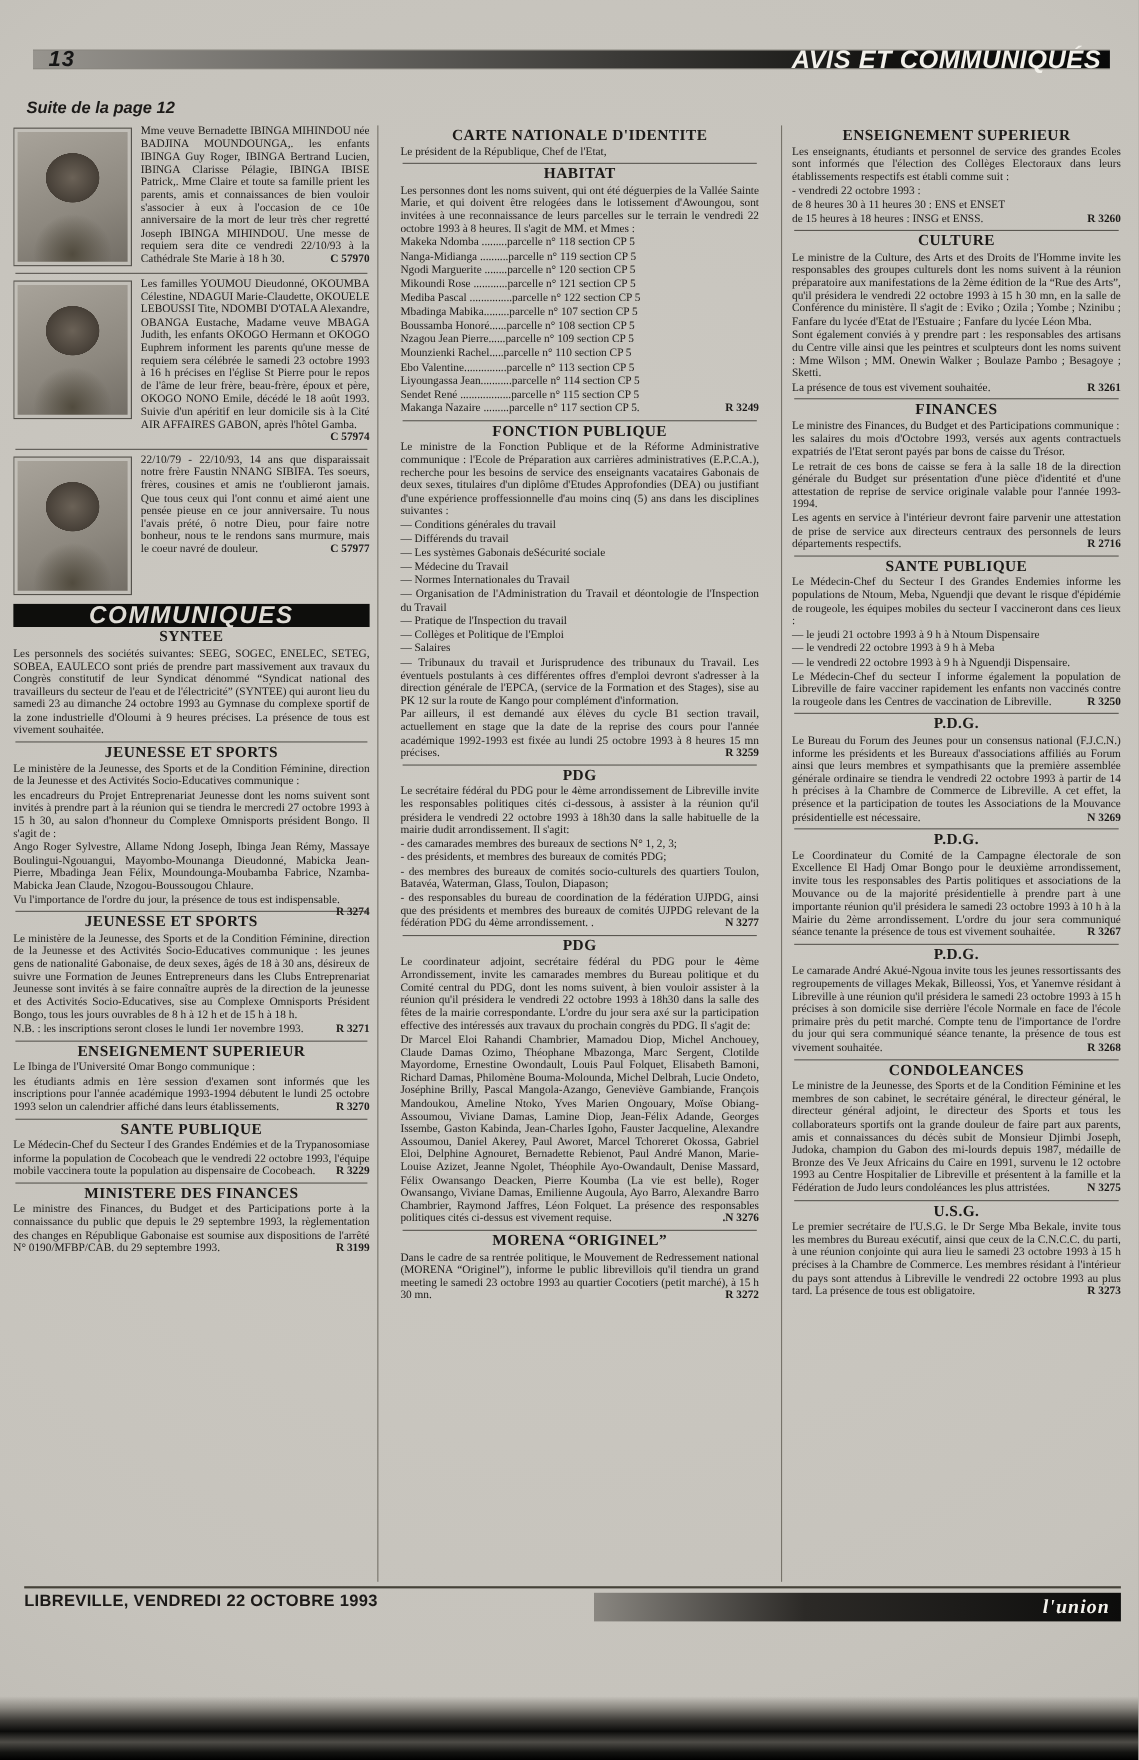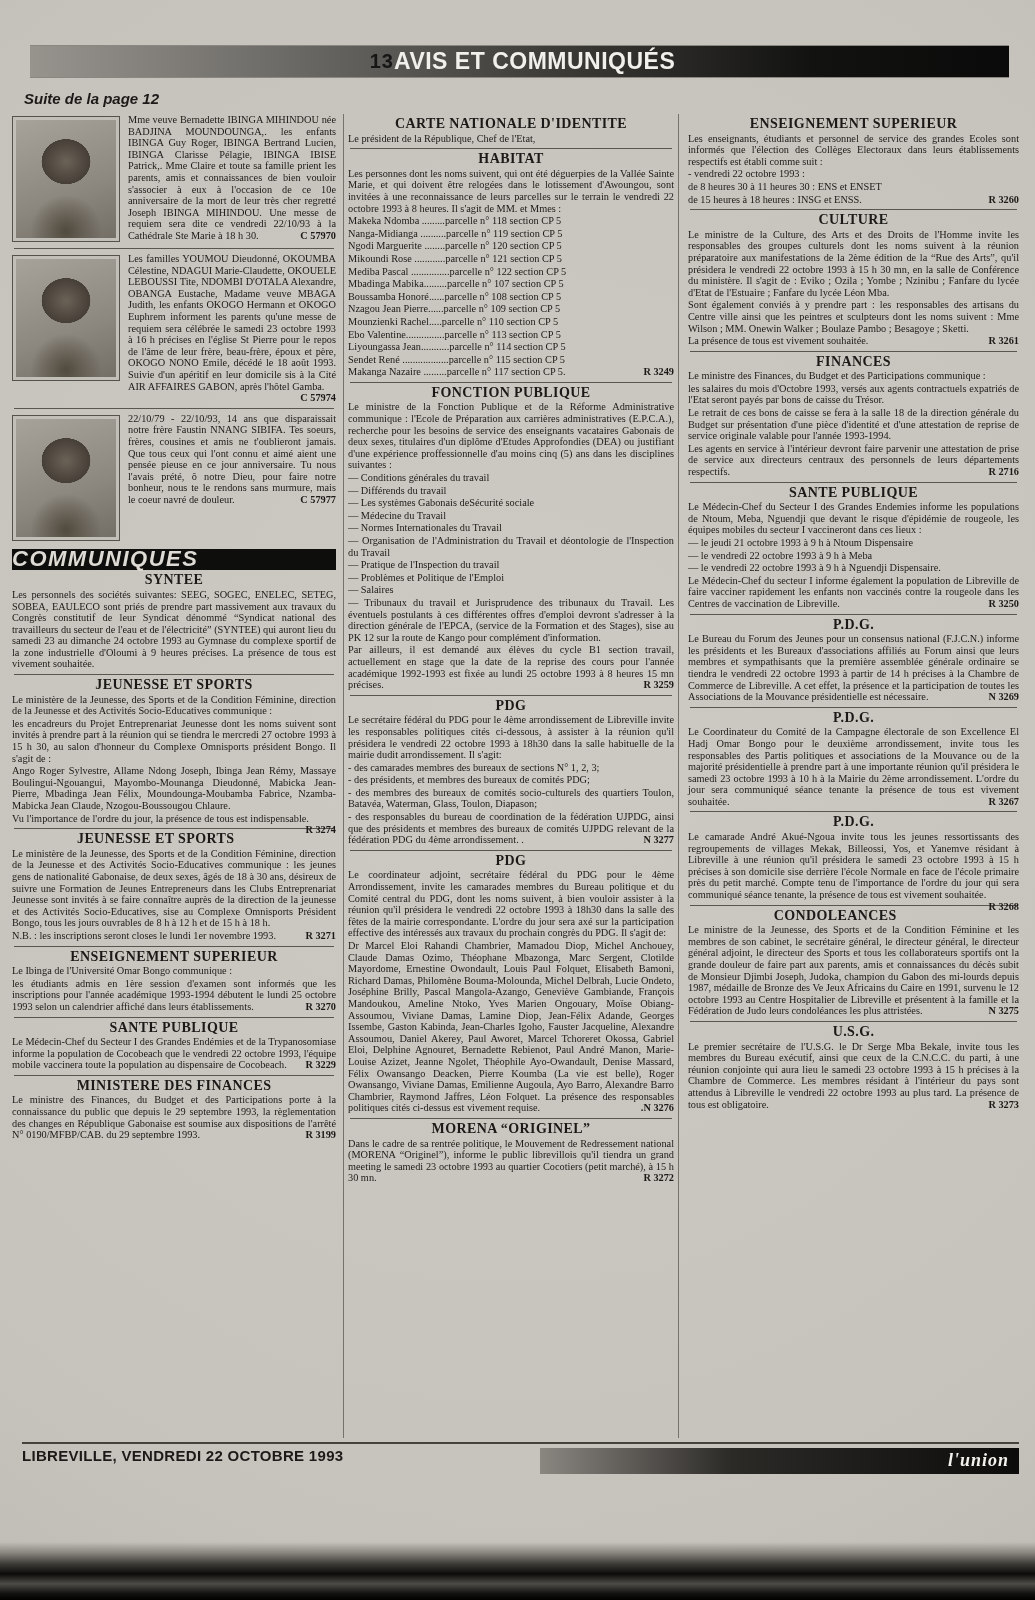--- a/index.html
+++ b/index.html
@@ -7,50 +7,51 @@
     width:1035px;height:1600px;position:relative;overflow:hidden;
     background:#b9b6af;
     font-family:"Liberation Serif", serif;color:#1c1a18;
   }
   #paper{
     position:absolute;inset:0;
     background:radial-gradient(ellipse 120% 80% at 50% 45%, #cdcac3 0%, #c6c3bc 65%, #b7b4ad 100%);
   }
   
   #topbar{
-    position:absolute;top:46px;left:30px;right:26px;height:31px;
+    position:absolute;top:46px;left:30px;right:26px;height:16px;
     background:linear-gradient(90deg,#97948e 0%,#6e6c68 25%,#3a3936 55%,#121210 80%,#0a0a0a 100%);
-    display:flex;align-items:center;justify-content:center;
+    display:flex;align-items:center;justify-content:space-between;
     box-shadow:0 1px 0 #8a8780, 0 -1px 0 #8a8780;
+    font-style:italic;
   }
   #page-number{color:#161616;font-family:"Liberation Sans",sans-serif;font-weight:bold;font-size:20px;margin-left:14px;letter-spacing:1px;}
   #header-title{color:#f2f0ea;font-family:"Liberation Sans",sans-serif;font-weight:bold;font-size:23px;letter-spacing:.5px;margin-right:8px;white-space:nowrap;}
   #suite{position:absolute;top:90px;left:24px;font-family:"Liberation Sans",sans-serif;font-weight:bold;font-style:italic;font-size:15px;}
   
   #columns{position:absolute;top:114px;left:12px;right:16px;height:1324px;display:flex;}
   .col{overflow:hidden;font-size:10.3px;line-height:11.6px;}
   #col-left{width:324px;padding-right:7px;}
-  #col-middle{width:326px;padding:0 4px;border-left:1px solid #767269;border-right:1px solid #767269;}
+  #col-middle{width:326px;padding:0 20px;border-left:1px solid #767269;border-right:1px solid #767269;}
   #col-right{flex:1;padding-left:9px;}
   .rule{border-top:1px solid #595650;margin:4px 2px;}
   h3.title{font-size:14px;font-weight:bold;text-align:center;margin:4px 0 3px;letter-spacing:.4px;}
   .para{margin:0 0 1px;text-align:justify;}
   .ref{float:right;font-weight:bold;padding-left:6px;}
   
   .obituary{overflow:hidden;margin-bottom:2px;}
   .photo{
     float:left;width:106px;height:124px;margin:2px 8px 2px 0;
     border:1px solid #55524c;box-shadow:inset 0 0 0 3px #c2bfb8;
     background:
       radial-gradient(ellipse 38% 30% at 50% 36%, #6b6257 0%, #463f37 60%, rgba(0,0,0,0) 61%),
       radial-gradient(ellipse 48% 42% at 50% 92%, #514b3e 0%, rgba(0,0,0,0) 70%),
       linear-gradient(160deg,#a9a49b,#8d887f 60%,#716c64);
   }
   .banner{
-    margin:6px 0 4px;background:#0e0e0c;color:#dedbd4;
+    margin:6px 0 4px;background:#0e0e0c;color:#dedbd4;text-align:center;
     font-family:"Liberation Sans",sans-serif;font-weight:bold;font-style:italic;
     font-size:22px;letter-spacing:1.5px;padding:4px 0 6px;
   }
   
   #footer{
     position:absolute;left:22px;right:16px;top:1442px;
     display:flex;justify-content:space-between;align-items:flex-start;
     border-top:2px solid #454239;padding-top:3px;
   }
   #footer-left{font-family:"Liberation Sans",sans-serif;font-weight:bold;font-size:15px;letter-spacing:.3px;}
@@ -162,21 +163,21 @@
         <section class="article">
           <h3 class="title">FONCTION PUBLIQUE</h3>
           <p class="para"><span class="ptext">Le ministre de la Fonction Publique et de la Réforme Administrative communique : l'Ecole de Préparation aux carrières administratives (E.P.C.A.), recherche pour les besoins de service des enseignants vacataires Gabonais de deux sexes, titulaires d'un diplôme d'Etudes Approfondies (DEA) ou justifiant d'une expérience proffessionnelle d'au moins cinq (5) ans dans les disciplines suivantes :</span></p>
           <p class="para"><span class="ptext">— Conditions générales du travail</span></p>
           <p class="para"><span class="ptext">— Différends du travail</span></p>
           <p class="para"><span class="ptext">— Les systèmes Gabonais deSécurité sociale</span></p>
           <p class="para"><span class="ptext">— Médecine du Travail</span></p>
           <p class="para"><span class="ptext">— Normes Internationales du Travail</span></p>
           <p class="para"><span class="ptext">— Organisation de l'Administration du Travail et déontologie de l'Inspection du Travail</span></p>
           <p class="para"><span class="ptext">— Pratique de l'Inspection du travail</span></p>
-          <p class="para"><span class="ptext">— Problèmes et Politique de l'Emploi</span></p>
+          <p class="para"><span class="ptext">— Collèges et Politique de l'Emploi</span></p>
           <p class="para"><span class="ptext">— Salaires</span></p>
           <p class="para"><span class="ptext">— Tribunaux du travail et Jurisprudence des tribunaux du Travail. Les éventuels postulants à ces différentes offres d'emploi devront s'adresser à la direction générale de l'EPCA, (service de la Formation et des Stages), sise au PK 12 sur la route de Kango pour complément d'information.</span></p>
           <p class="para"><span class="ptext">Par ailleurs, il est demandé aux élèves du cycle B1 section travail, actuellement en stage que la date de la reprise des cours pour l'année académique 1992-1993 est fixée au lundi 25 octobre 1993 à 8 heures 15 mn précises.</span><span class="ref">R 3259</span></p>
         </section>
         <div class="rule"></div>
         <section class="article">
           <h3 class="title">PDG</h3>
           <p class="para"><span class="ptext">Le secrétaire fédéral du PDG pour le 4ème arrondissement de Libreville invite les responsables politiques cités ci-dessous, à assister à la réunion qu'il présidera le vendredi 22 octobre 1993 à 18h30 dans la salle habituelle de la mairie dudit arrondissement. Il s'agit:</span></p>
           <p class="para"><span class="ptext">- des camarades membres des bureaux de sections N° 1, 2, 3;</span></p>
           <p class="para"><span class="ptext">- des présidents, et membres des bureaux de comités PDG;</span></p>

